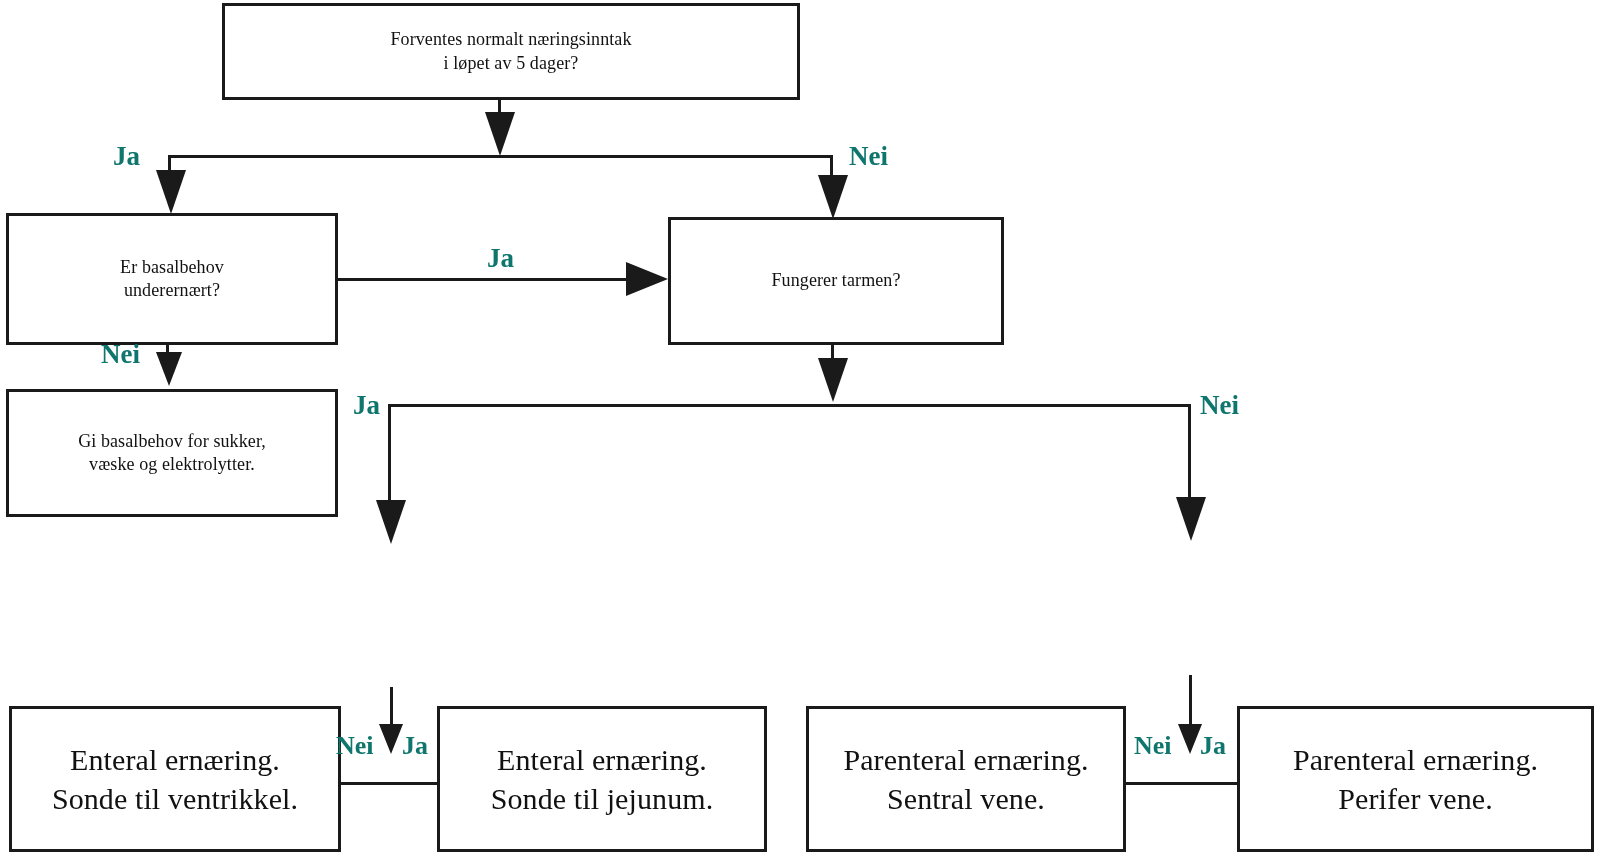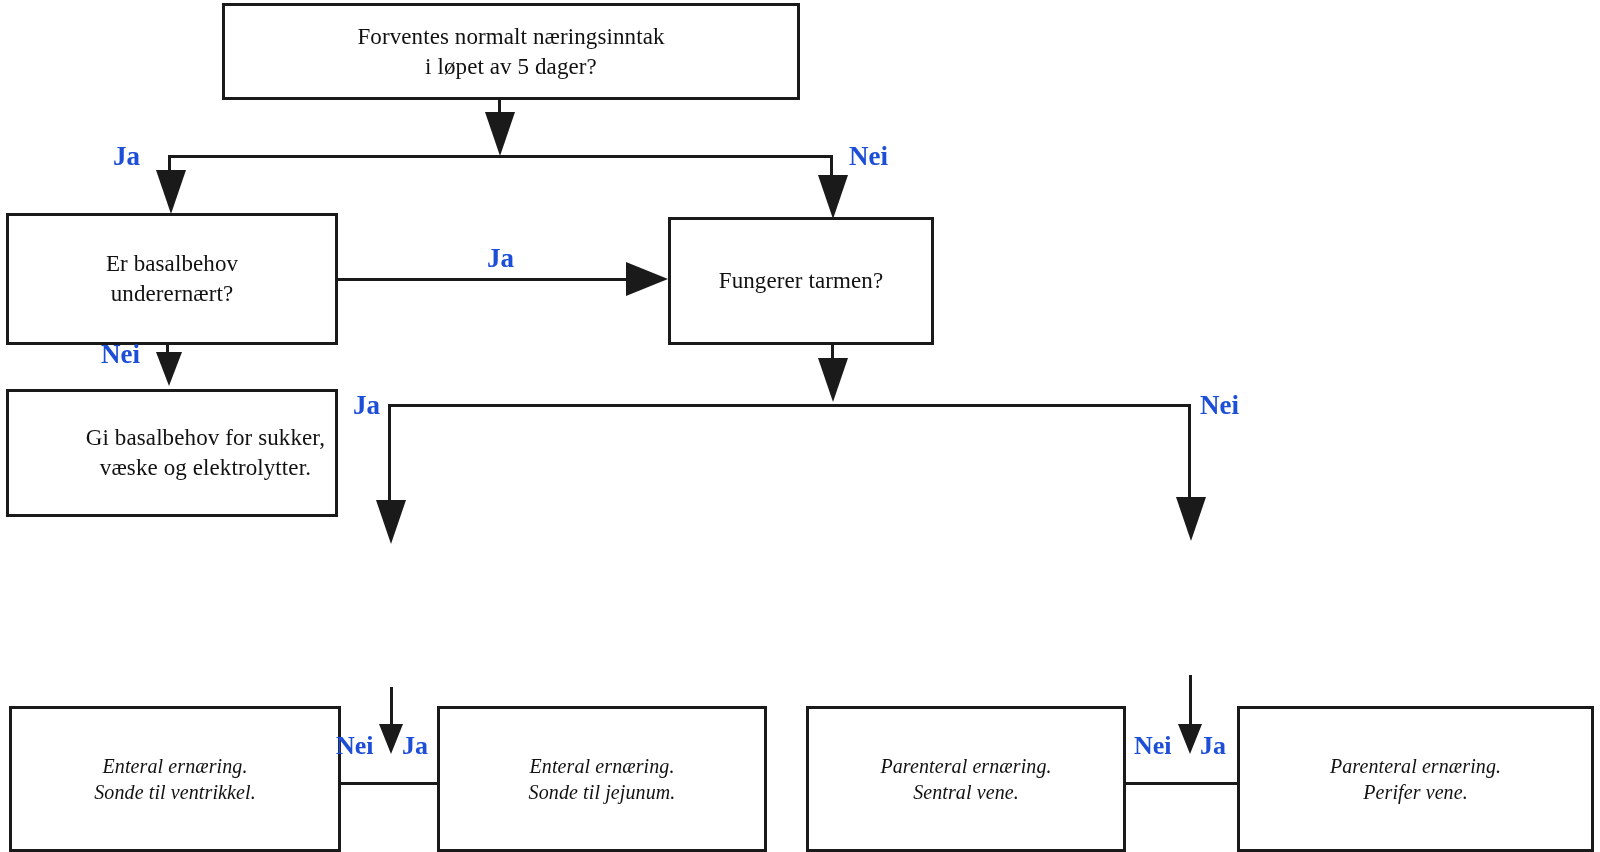--- a/index.html
+++ b/index.html
@@ -22,28 +22,28 @@
     box-sizing:border-box;
     border:3px solid #1a1a1a;
     background:#ffffff;
     display:flex;
     align-items:center;
     justify-content:center;
     text-align:center;
     z-index:4;
   }
   .node .txt{
-    font-size:23px;
+    font-size:18px;
     line-height:1.30;
     letter-spacing:.1px;
     padding:0 10px;
     white-space:pre-line;
     color:#111111;
   }
-  .node.small .txt{font-size:20px;font-style:italic;}
+  .node.small .txt{font-size:30px;}
   
   .hline{
     position:absolute;
     background:#1a1a1a;
     height:3px;
     z-index:2;
   }
   .vline{
     position:absolute;
     background:#1a1a1a;
@@ -77,21 +77,21 @@
     border-bottom:17px solid transparent;
     border-left:42px solid #1a1a1a;
     z-index:3;
   }
   
   .elabel{
     position:absolute;
     font-weight:bold;
     font-size:27px;
     line-height:1;
-    color:#1d4ed8;
+    color:#0f766e;
     background:transparent;
     z-index:6;
     white-space:nowrap;
   }
 </style>
 </head>
 <body>
 
 <div id="canvas">
 
@@ -111,33 +111,33 @@
 
   <div class="vline" style="left:830px; top:155px; height:45px;"></div>
   <div class="arrow-down" style="left:818px; top:175px;"></div>
   <div class="elabel" style="left:849px; top:143px;">Nei</div>
 
   <div class="node" style="left:6px; top:213px; width:332px; height:132px;">
     <span class="txt">Er basalbehov
 underernært?</span>
   </div>
 
-  <div class="node" style="left:668px; top:217px; width:266px; height:128px;">
+  <div class="node" style="left:668px; top:217px; width:336px; height:128px;">
     <span class="txt">Fungerer tarmen?</span>
   </div>
 
   <div class="hline" style="left:338px; top:278px; width:295px;"></div>
   <div class="arrow-right" style="left:626px; top:262px;"></div>
   <div class="elabel" style="left:487px; top:245px;">Ja</div>
 
   <div class="vline" style="left:166px; top:345px; height:20px;"></div>
   <div class="arrow-down short" style="left:156px; top:352px;"></div>
   <div class="elabel" style="left:101px; top:341px;">Nei</div>
 
-  <div class="node" style="left:6px; top:389px; width:332px; height:128px;justify-content:flex-end;">
+  <div class="node" style="left:6px; top:389px; width:332px; height:128px;">
     <span class="txt">Gi basalbehov for sukker,
 væske og elektrolytter.</span>
   </div>
 
   <div class="vline" style="left:831px; top:345px; width:3px; height:22px;"></div>
   <div class="arrow-down" style="left:818px; top:358px;"></div>
 
   <div class="hline" style="left:388px; top:404px; width:803px;"></div>
 
   <div class="vline" style="left:388px; top:404px; height:110px;"></div>

